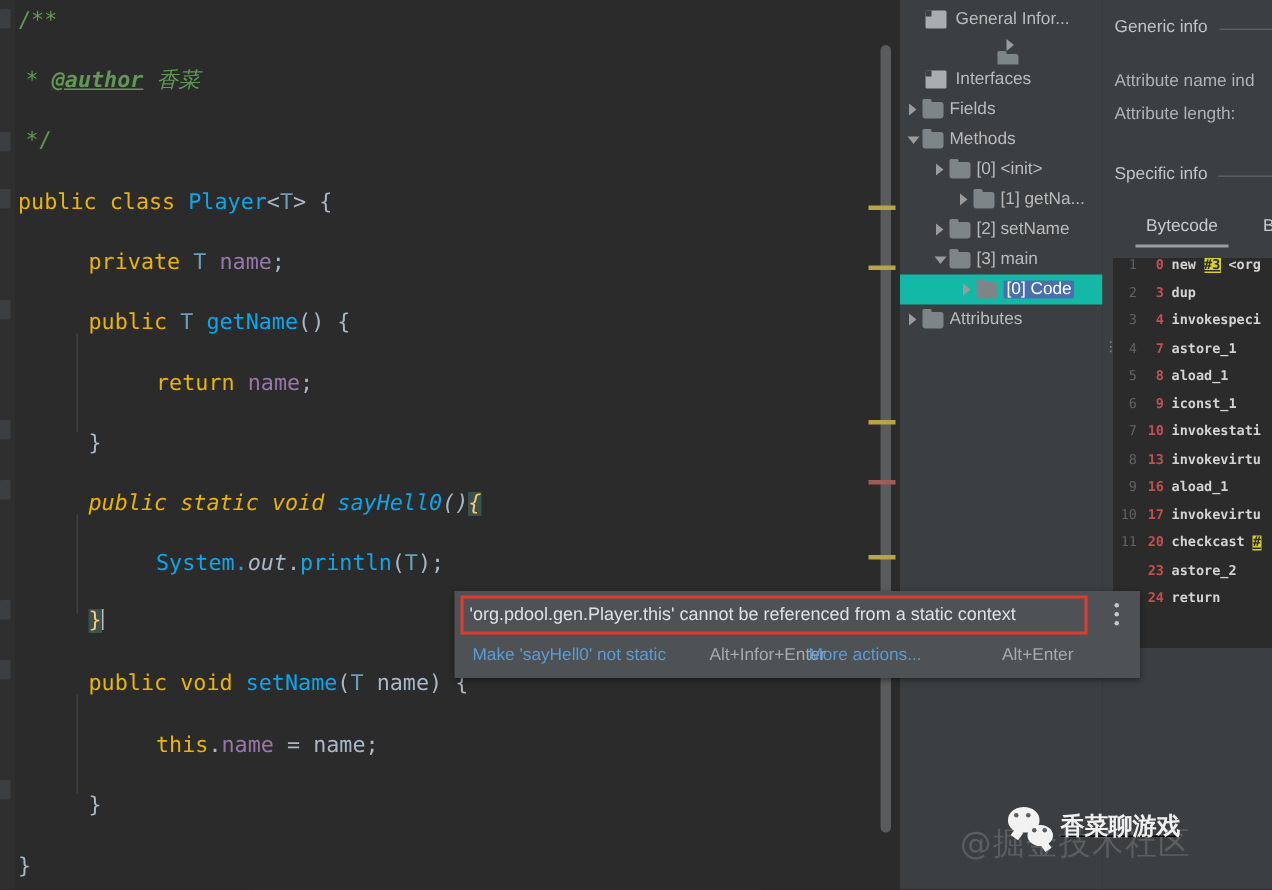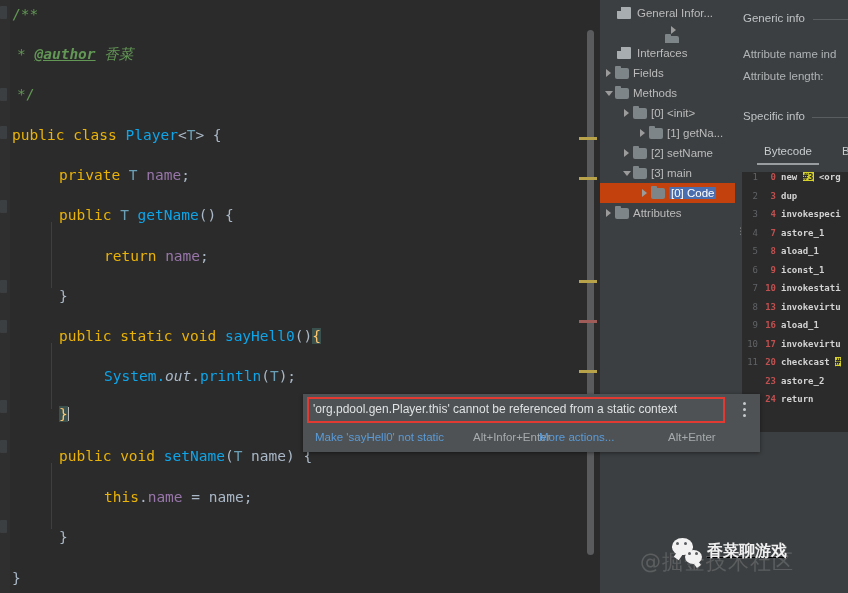--- a/index.html
+++ b/index.html
@@ -65,21 +65,21 @@
   .tree {
     position: absolute; left: 600px; top: 0; width: 135px; height: 593px;
     background: #3c3f41;
     font-size: 11.5px; color: #bbbbbb;
     padding-top: 3px;
   }
   .tree-row {
     display: flex; align-items: center; height: 20px;
     padding-left: 2px; white-space: nowrap; overflow: hidden;
   }
-  .tree-row.sel { background: #c2410c; }
+  .tree-row.sel { background: #14b8a6; }
   .arrow {
     width: 13px; height: 20px; flex: 0 0 13px;
     display: flex; align-items: center; justify-content: center;
   }
   .arrow i {
     display:block; width:0; height:0;
     border-left: 5px solid #9b9b9b; border-top: 4px solid transparent;
     border-bottom: 4px solid transparent;
   }
   .arrow.down i {
@@ -229,21 +229,21 @@
       </div>
     <div class="code-layer" id="code-layer">
         <div class="ln" style="top: 6px; left: 12px;"><span class="cmt">/**</span></div>
         <div class="ln" style="top: 46px; left: 17px;"><span class="cmt">* </span><span class="cmt-tag">@author</span><span class="cmt-i"> 香菜</span></div>
         <div class="ln" style="top: 86px; left: 17px;"><span class="cmt">*/</span></div>
         <div class="ln" style="top: 127px; left: 12px;"><span class="kw">public</span><span class="punc"> </span><span class="kw">class</span><span class="punc"> </span><span class="cls">Player</span><span class="punc">&lt;</span><span class="gen">T</span><span class="punc">&gt; {</span></div>
         <div class="ln" style="top: 167px; left: 59px;"><span class="kw">private</span><span class="punc"> </span><span class="gen">T</span><span class="punc"> </span><span class="field">name</span><span class="punc">;</span></div>
         <div class="ln" style="top: 207px; left: 59px;"><span class="kw">public</span><span class="punc"> </span><span class="gen">T</span><span class="punc"> </span><span class="cls">getName</span><span class="punc">() {</span></div>
         <div class="ln" style="top: 248px; left: 104px;"><span class="kw">return</span><span class="punc"> </span><span class="field">name</span><span class="punc">;</span></div>
         <div class="ln" style="top: 288px; left: 59px;"><span class="punc">}</span></div>
-        <div class="ln" style="top: 328px; left: 59px;"><span class="kw">public</span><span class="punc"> </span><span class="kw">static</span><span class="punc"> </span><span class="kw">void</span><span class="punc"> </span><span class="cls">sayHell0</span><span class="punc">()</span><span class="brace-hl">{</span></div>
+        <div class="ln" style="top: 328px; left: 59px; font-style: italic;"><span class="kw">public</span><span class="punc"> </span><span class="kw">static</span><span class="punc"> </span><span class="kw">void</span><span class="punc"> </span><span class="cls">sayHell0</span><span class="punc">()</span><span class="brace-hl">{</span></div>
         <div class="ln" style="top: 368px; left: 104px;"><span class="cls">System.</span><span class="stat">out</span><span class="punc">.</span><span class="cls">println</span><span class="punc">(</span><span class="gen">T</span><span class="punc">);</span></div>
         <div class="ln" style="top: 406px; left: 59px;"><span class="brace-hl">}</span><span class="caret"></span></div>
         <div class="ln" style="top: 448px; left: 59px;"><span class="kw">public</span><span class="punc"> </span><span class="kw">void</span><span class="punc"> </span><span class="cls">setName</span><span class="punc">(</span><span class="gen">T</span><span class="punc"> name) {</span></div>
         <div class="ln" style="top: 489px; left: 104px;"><span class="kw">this</span><span class="punc">.</span><span class="field">name</span><span class="punc"> = name;</span></div>
         <div class="ln" style="top: 529px; left: 59px;"><span class="punc">}</span></div>
         <div class="ln" style="top: 570px; left: 12px;"><span class="punc">}</span></div>
         <div class="indent-guide" style="left: 51px; top: 222px; height: 66px;"></div>
         <div class="indent-guide" style="left: 51px; top: 343px; height: 66px;"></div>
         <div class="indent-guide" style="left: 51px; top: 463px; height: 66px;"></div>
       </div>

